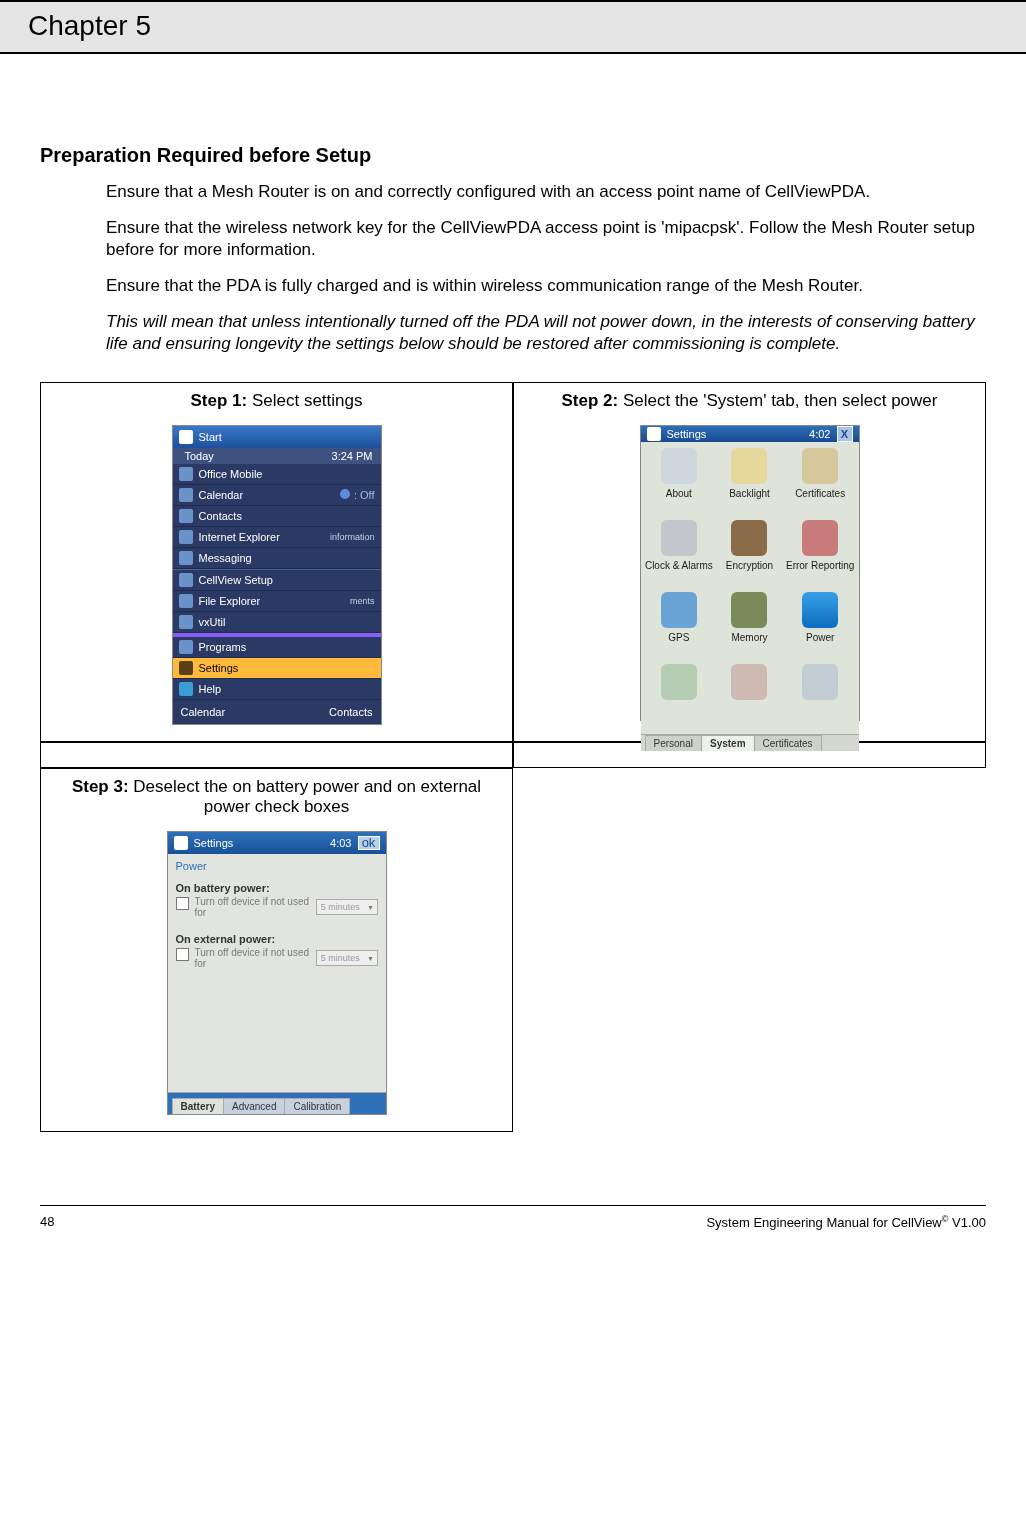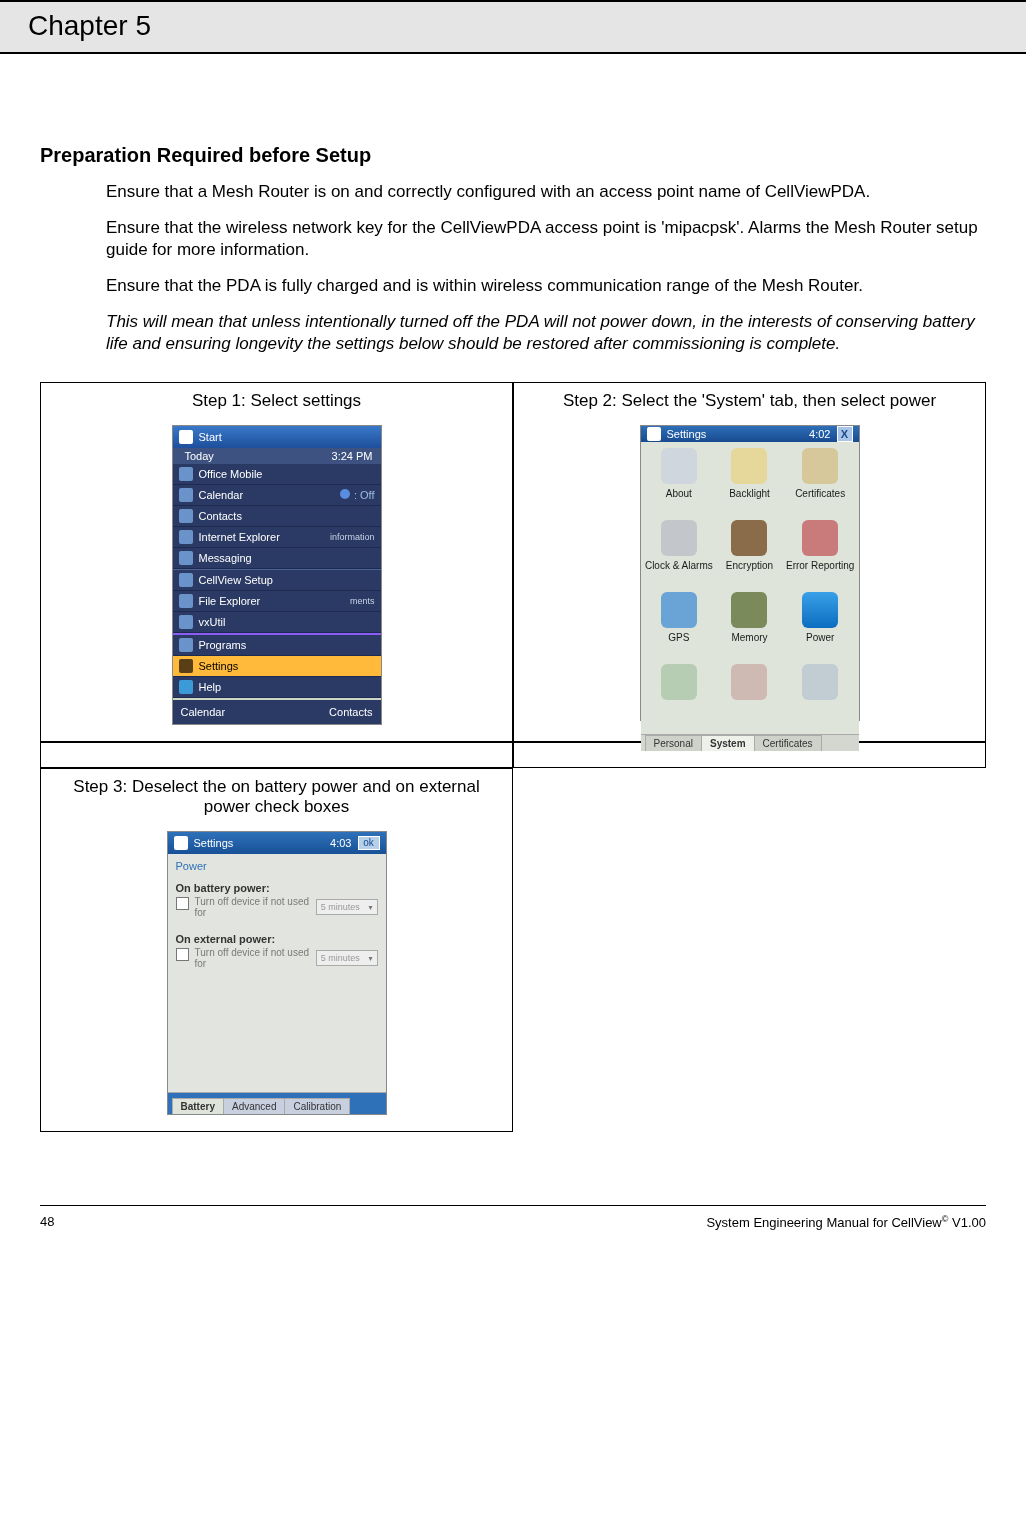--- a/index.html
+++ b/index.html
@@ -8,21 +8,21 @@
   .chapter-bar { margin: 0 -40px; padding: 8px 28px 10px 28px; background: #e5e5e5; border-top: 2px solid #000; border-bottom: 2px solid #000; font-size: 28px; font-weight: 400; }
   .content { flex: 1; padding-top: 90px; }
   .section-title { font-size: 20px; font-weight: bold; margin-bottom: 14px; }
   .body-block { padding-left: 66px; padding-right: 0; }
   .para { font-size: 17px; line-height: 1.3; margin-bottom: 14px; }
   .italic { font-style: italic; }
   table.steps { width: 100%; border-collapse: separate; border-spacing: 0; table-layout: fixed; margin-top: 26px; }
   table.steps td { border: 1px solid #000; vertical-align: top; padding: 8px 10px 16px 10px; }
   table.steps td.noborder { border: none; }
   .step-label { text-align: center; font-size: 17px; margin-bottom: 14px; }
-  .step-label b { font-weight: normal; }
+  .step-label b { font-weight: bold; }
   .spacer-row td { border: none; height: 24px; padding: 0; }
 
   
   .shot { margin: 0 auto; border: 1px solid #888; background: #404040; font-family: Tahoma, Arial, sans-serif; font-size: 11px; color: #fff; }
   .shot1 { width: 210px; height: 300px; display: flex; flex-direction: column; }
   .shot-titlebar { background: linear-gradient(#3979c9, #1d4f9c); height: 22px; display: flex; align-items: center; padding: 0 6px; gap: 6px; color: #fff; }
   .winicon { width: 14px; height: 14px; background: #fff; border-radius: 2px; }
   .shot-body { flex: 1; background: #2a3a64; display: flex; flex-direction: column; }
   .menu-row { display: flex; align-items: center; gap: 6px; padding: 3px 6px; border-bottom: 1px solid #1d2a4f; background: #2a3a64; color: #fff; font-size: 11px; }
   .menu-row.selected { background: #ffba3c; color: #000; }
@@ -39,21 +39,21 @@
   .app { display: flex; flex-direction: column; align-items: center; justify-content: flex-start; color: #1a1a1a; font-size: 10px; text-align: center; }
   .app .icn { width: 36px; height: 36px; border-radius: 6px; background: #bdbdbd; margin-bottom: 4px; }
   .app.power .icn { background: linear-gradient(#3aa0e8, #0b6dbf); }
   .app.partial { opacity: .35; }
   .tabbar { height: 22px; background: #d4d7d0; display: flex; align-items: flex-end; padding: 0 4px; border-top: 1px solid #aaa; }
   .tab { padding: 2px 8px; font-size: 10px; color: #333; background: #cfd2cb; border: 1px solid #aaa; border-bottom: none; margin-right: -1px; }
   .tab.active { background: #eef0ea; font-weight: bold; }
 
   .shot3 { width: 220px; height: 284px; display: flex; flex-direction: column; }
   .title3 { background: linear-gradient(#2e71b9, #185097); height: 22px; display: flex; align-items: center; justify-content: space-between; padding: 0 6px; color: #fff; font-size: 11px; }
-  .title3 .ok { width: 22px; height: 14px; background: #b7d0ea; color: #184a90; font-size: 10px; display: flex; align-items: center; justify-content: center; border: 1px solid #fff; }
+  .title3 .ok { width: 22px; height: 14px; background: #b7d0ea; color: #184a90; font-size: 13px; display: flex; align-items: center; justify-content: center; border: 1px solid #fff; }
   .power-body { flex: 1; background: #e2e5df; padding: 6px 8px; color: #333; font-size: 11px; }
   .pwr-title { color: #2e71b9; font-size: 11px; margin-bottom: 10px; }
   .pgroup-label { font-weight: bold; font-size: 11px; margin-bottom: 2px; color: #333; }
   .pgroup { display: flex; align-items: flex-start; gap: 6px; margin-bottom: 14px; }
   .pcb { width: 13px; height: 13px; border: 1px solid #777; background: #fff; margin-top: 1px; }
   .ptext { color: #7a7a7a; font-size: 10px; line-height: 1.15; }
   .psel { width: 68px; height: 16px; border: 1px solid #aaa; background: #eee; font-size: 9px; color: #999; display: flex; align-items: center; justify-content: space-between; padding: 0 4px; margin-left: auto; }
   .psel .arr { font-size: 8px; color: #777; }
   .prow { display: flex; align-items: center; gap: 6px; }
 
@@ -64,21 +64,21 @@
 <body>
 
 <div class="page">
   <div class="chapter-bar">Chapter 5</div>
 
   <div class="content">
     <div class="section-title">Preparation Required before Setup</div>
 
     <div class="body-block">
       <p class="para">Ensure that a Mesh Router is on and correctly configured with an access point name of CellViewPDA.</p>
-      <p class="para">Ensure that the wireless network key for the CellViewPDA access point is 'mipacpsk'. Alarms the Mesh Router setup guide for more information.</p>
+      <p class="para">Ensure that the wireless network key for the CellViewPDA access point is 'mipacpsk'. Follow the Mesh Router setup before for more information.</p>
       <p class="para">Ensure that the PDA is fully charged and is within wireless communication range of the Mesh Router.</p>
       <p class="para italic">This will mean that unless intentionally turned off the PDA will not power down, in the interests of conserving battery life and ensuring longevity the settings below should be restored after commissioning is complete.</p>
     </div>
 
     <table class="steps">
       <tbody>
           <tr>
         <td>
           <div class="step-label">
             <b>Step 1:</b><span> Select settings</span>
@@ -125,21 +125,21 @@
                   </div>
               <div class="menu-row">
                     <span class="mi"></span>
                     <span>File Explorer</span>
                     <span style="margin-left:auto;color:#c8d3e6;font-size:9px">ments</span>
                   </div>
               <div class="menu-row">
                     <span class="mi"></span>
                     <span>vxUtil</span>
                   </div>
-              <div class="menu-row" style="border-top:2px solid #8b5cf6">
+              <div class="menu-row" style="border-top:4px solid #8b5cf6">
                     <span class="mi"></span>
                     <span>Programs</span>
                   </div>
               <div class="menu-row selected">
                     <span class="mi" style="background:#5a3e16"></span>
                     <span>Settings</span>
                   </div>
               <div class="menu-row">
                     <span class="mi" style="background:#3a9bd6"></span>
                     <span>Help</span>

